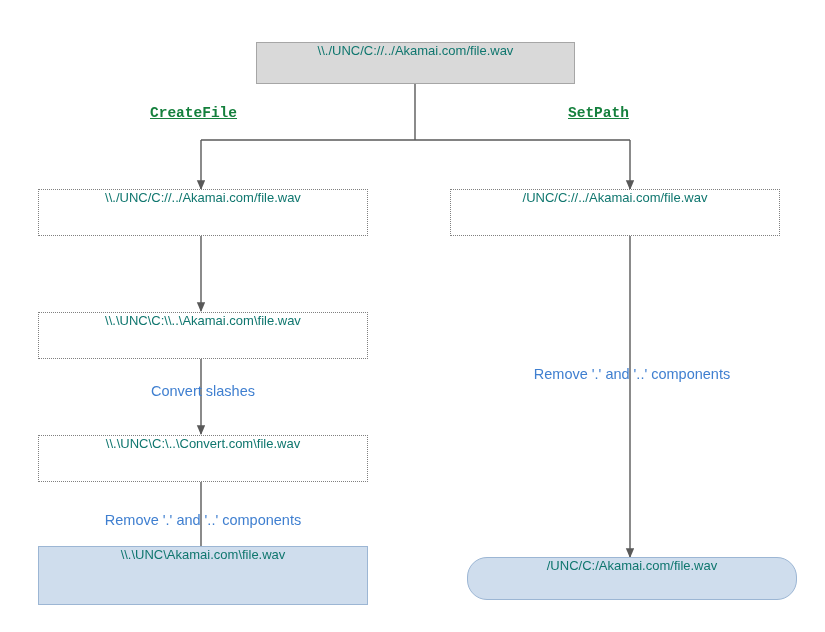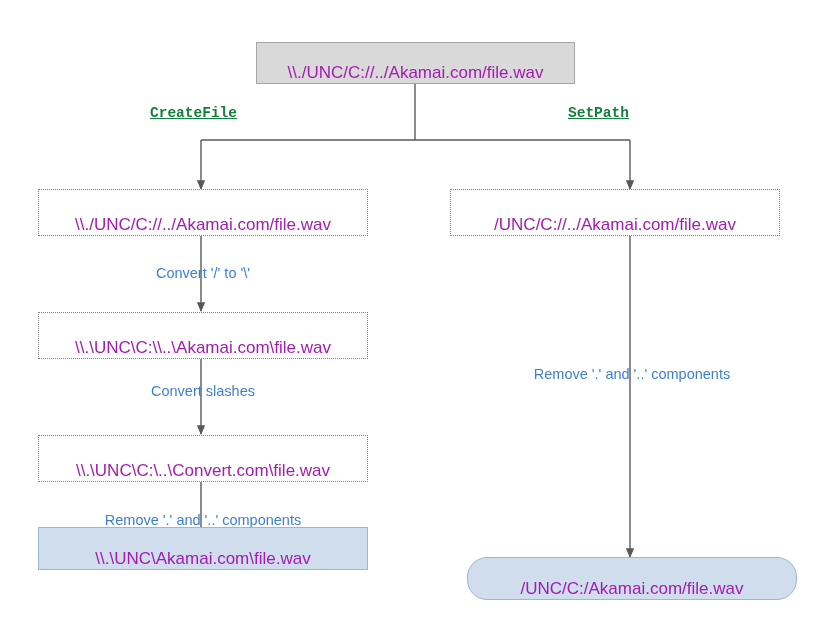--- a/index.html
+++ b/index.html
@@ -24,25 +24,25 @@
     position: absolute;
     left: 0; top: 0;
     width: 825px;
     height: 632px;
     pointer-events: none;
   }
   .node {
     position: absolute;
     box-sizing: border-box;
     display: flex;
-    align-items: flex-end;
+    align-items: flex-start;
     justify-content: center;
     text-align: center;
-    font-size: 17px;
-    color: #a21caf;
+    font-size: 13px;
+    color: #0f766e;
     line-height: 1.2;
   }
   .node.root {
     background: #d9d9d9;
     border: 1px solid #a6a6a6;
   }
   .node.dotted {
     background: #ffffff;
     border: 1px dotted #808080;
   }
@@ -98,35 +98,34 @@
     <span>\\./UNC/C://../Akamai.com/file.wav</span>
   </div>
 
   <div class="branch-label" style="left:150px; top:105px;">CreateFile</div>
   <div class="branch-label" style="left:568px; top:105px;text-decoration:underline;">SetPath</div>
 
   <div class="node dotted" style="left:38px; top:189px; width:330px; height:47px;">
     <span>\\./UNC/C://../Akamai.com/file.wav</span>
   </div>
 
-  <div class="edge-label" style="left:38px; top:265px; width:330px;">Convert '/' to '\'</div>
 
   <div class="node dotted" style="left:38px; top:312px; width:330px; height:47px;">
     <span>\\.\UNC\C:\\..\Akamai.com\file.wav</span>
   </div>
 
   <div class="edge-label" style="left:38px; top:383px; width:330px;">Convert slashes</div>
 
   <div class="node dotted" style="left:38px; top:435px; width:330px; height:47px;">
     <span>\\.\UNC\C:\..\Convert.com\file.wav</span>
   </div>
 
   <div class="edge-label" style="left:38px; top:512px; width:330px;">Remove '.' and '..' components</div>
 
-  <div class="node result" style="left:38px; top:527px; width:330px; height:43px;">
+  <div class="node result" style="left:38px; top:546px; width:330px; height:59px;">
     <span>\\.\UNC\Akamai.com\file.wav</span>
   </div>
 
   <div class="node dotted" style="left:450px; top:189px; width:330px; height:47px;">
     <span>/UNC/C://../Akamai.com/file.wav</span>
   </div>
 
   <div class="edge-label" style="left:467px; top:366px; width:330px;">Remove '.' and '..' components</div>
 
   <div class="node result" style="left:467px; top:557px; width:330px; height:43px;border-radius:20px;">

